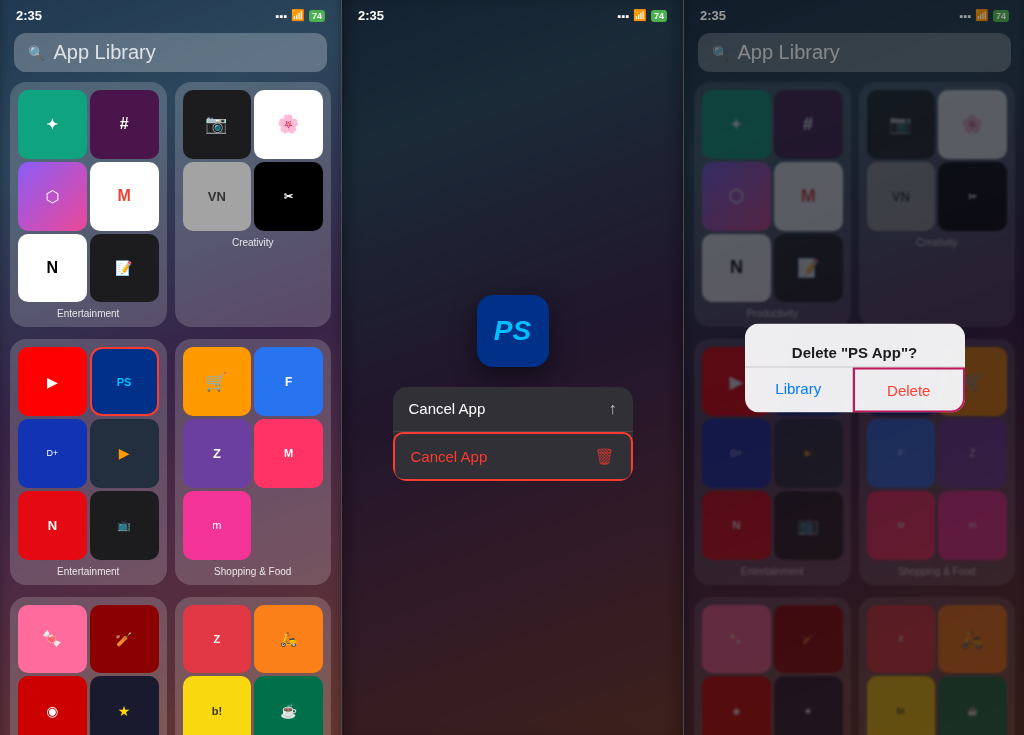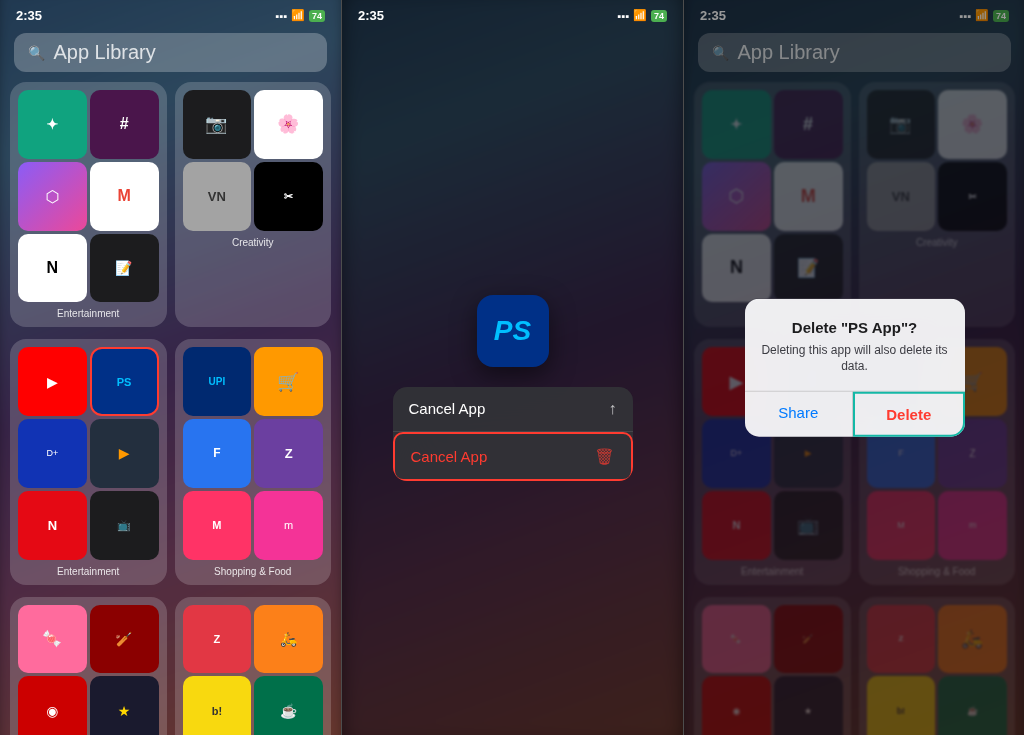--- a/index.html
+++ b/index.html
@@ -295,22 +295,22 @@
       cursor: pointer;
     }
 
     .alert-btn.cancel {
       color: #007AFF;
       border-right: 1px solid rgba(0,0,0,0.15);
     }
 
     .alert-btn.delete {
       color: #FF3B30;
-      font-weight: 700;
-      border: 2px solid #14b8a6;
+      font-weight: 400;
+      border: 2px solid #be185d;
       border-bottom-right-radius: 14px;
     }
 
     .divider-line {
       width: 1px;
       background: rgba(255,255,255,0.3);
       height: 735px;
       flex-shrink: 0;
     }
   </style>
@@ -372,21 +372,20 @@
             <div class="app-icon app-disney" style="font-size:9px;color:white;">D+</div>
             <div class="app-icon app-prime" style="font-size:14px;color:#FF9900;">▶</div>
             <div class="app-icon app-netflix" style="font-size:13px;font-weight:900;color:white;">N</div>
             <div class="app-icon app-fn" style="font-size:11px;">📺</div>
           </div>
           <div class="folder-label">Entertainment</div>
         </div>
 
         <div class="folder">
           <div class="folder-apps">
-            <div class="app-icon app-paytm" style="font-size:10px;color:#00BFFF;font-weight:700;">UPI</div>
             <div class="app-icon app-amazon" style="font-size:18px;">🛒</div>
             <div class="app-icon app-flipkart" style="font-size:12px;color:white;font-weight:700;">F</div>
             <div class="app-icon app-zepto" style="font-size:13px;color:white;font-weight:700;">Z</div>
             <div class="app-icon app-myntra" style="font-size:11px;color:white;font-weight:700;">M</div>
             <div class="app-icon app-meesho" style="font-size:11px;color:white;">m</div>
           </div>
           <div class="folder-label">Shopping &amp; Food</div>
         </div>
       </div>
 
@@ -541,19 +540,18 @@
 
         </div>
       </div>
 
     </div>
   </div>
 
   <div class="alert-backdrop"></div>
   <div class="alert-dialog">
     <div class="alert-title">Delete "PS App"?</div>
-    <div class="alert-body">Deleting this app will also delete its data.</div>
     <div class="alert-buttons">
-      <div class="alert-btn cancel">Share</div>
+      <div class="alert-btn cancel">Library</div>
       <div class="alert-btn delete">Delete</div>
     </div>
   </div>
 </div>
 
 </body></html>

